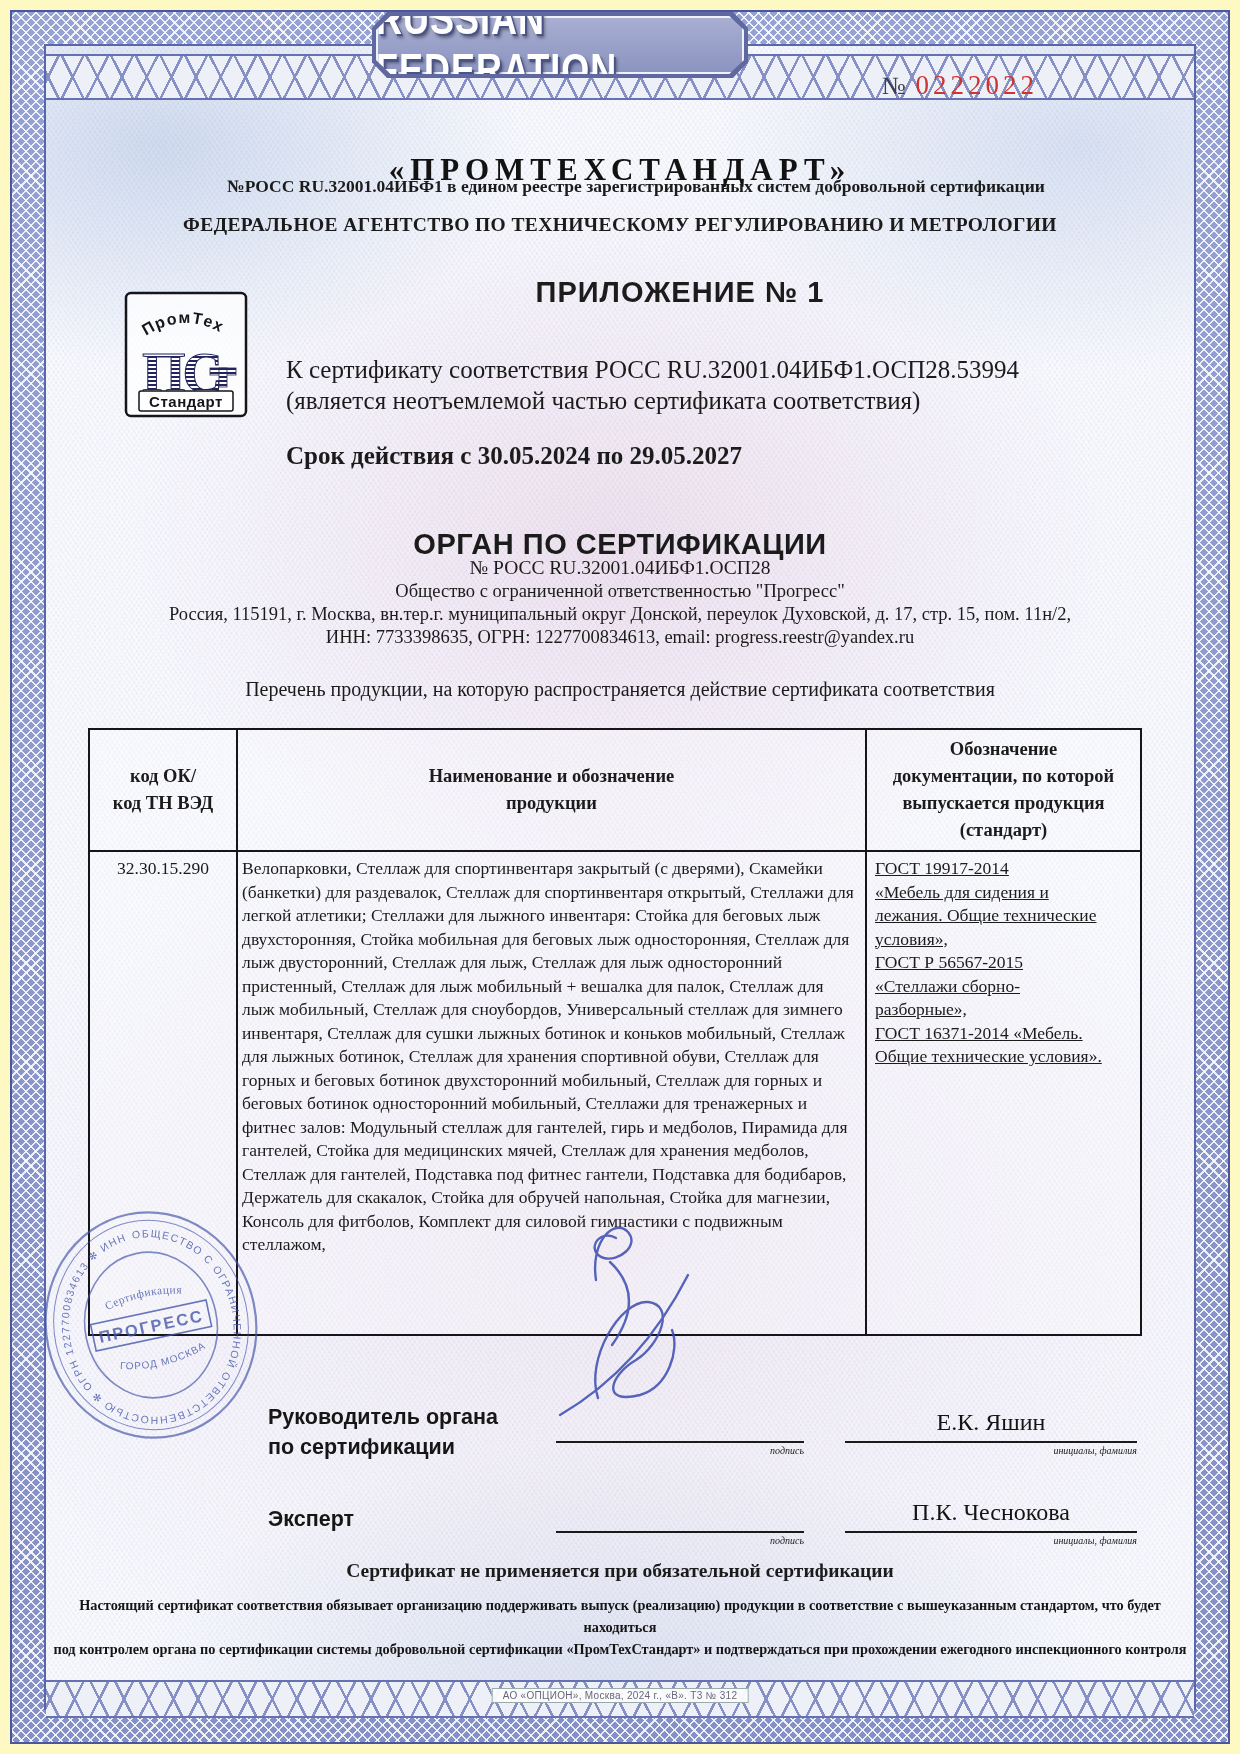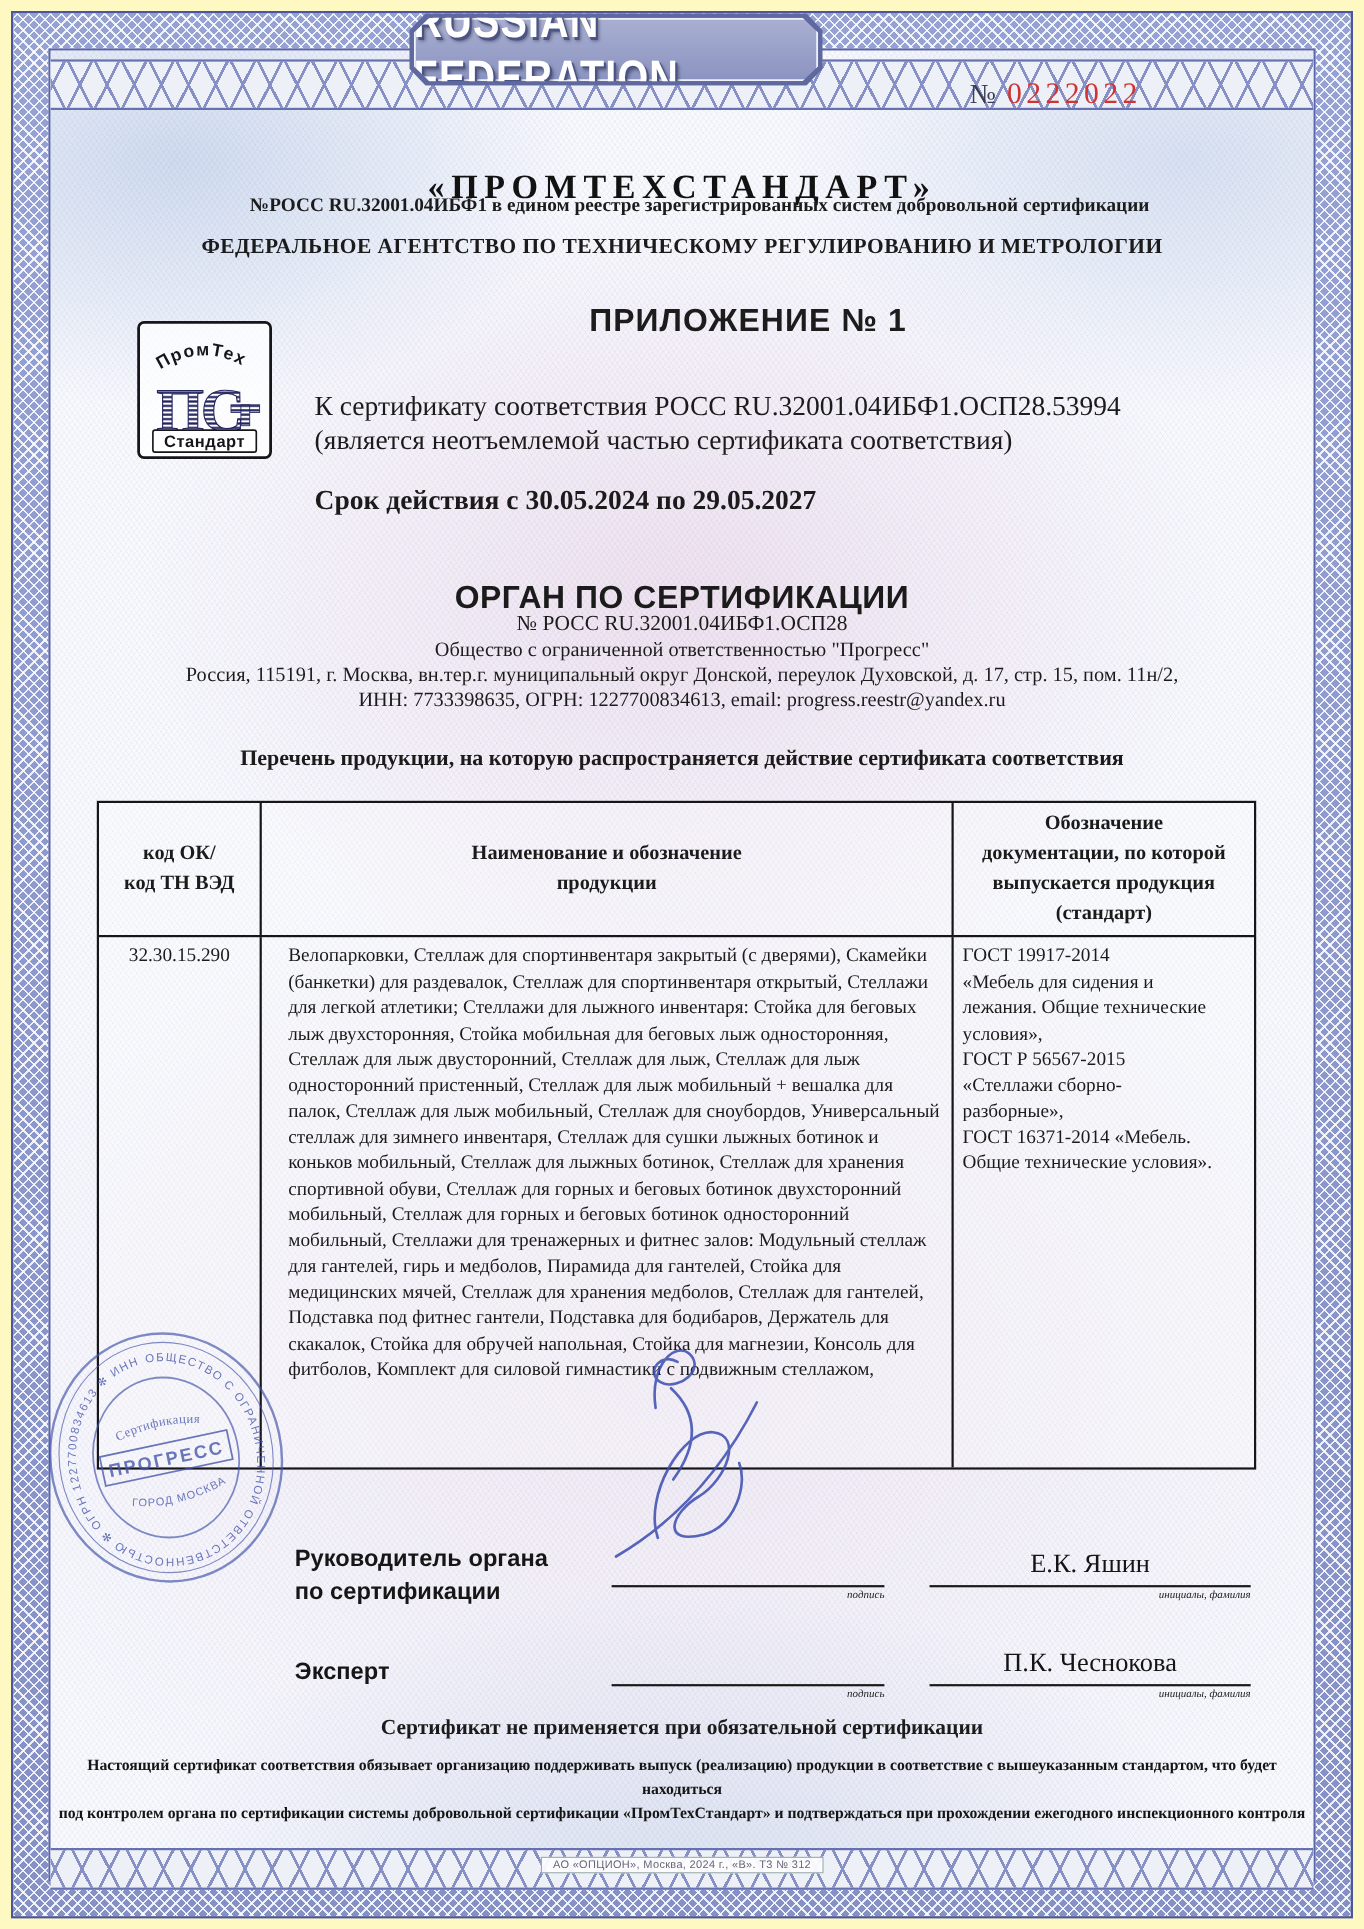--- a/index.html
+++ b/index.html
@@ -58,33 +58,33 @@
   
   .pre{white-space:pre-line;}
   .cert-ref{position:absolute;left:286px;top:354px;font-size:25px;line-height:31px;}
   .validity{position:absolute;left:286px;top:442px;font-size:25px;font-weight:bold;}
   
   .cb-heading{top:528px;font-family:"Liberation Sans",sans-serif;font-size:29px;font-weight:bold;letter-spacing:.5px;}
   .cb-number{top:557px;font-size:19.5px;}
   .cb-company{top:581px;font-size:18.5px;}
   .cb-address{top:604px;font-size:18.5px;}
   .cb-requisites{top:627px;font-size:18.5px;}
-  .products-heading{top:678px;font-size:20px;font-weight:bold;}
+  .products-heading{top:678px;font-size:20px;font-weight:normal;}
   
   .tbl{position:absolute;left:88px;top:728px;width:1050px;height:604px;border:2px solid #15151a;
     display:grid;grid-template-columns:148px 629px 273px;grid-template-rows:122px 1fr;
     background:rgba(255,255,255,.25);}
   .cell{border-right:2px solid #15151a;border-bottom:2px solid #15151a;box-sizing:border-box;}
   .cell.last-col{border-right:none;}
   .cell.body-row{border-bottom:none;}
   .th{display:flex;align-items:center;justify-content:center;text-align:center;
     font-weight:bold;font-size:18.5px;line-height:27px;padding:2px 4px;}
   .td-code{font-size:17.5px;text-align:center;padding-top:6px;}
-  .td-name{font-size:17.5px;line-height:23.5px;padding:5px 8px 4px 24px;text-align:left;}
-  .td-docs{font-size:17.5px;line-height:23.5px;padding:5px 6px 4px 8px;text-align:left;}
+  .td-name{font-size:17.5px;line-height:23.5px;padding:5px 8px 4px 4px;text-align:left;}
+  .td-docs{font-size:17.5px;line-height:23.5px;padding:5px 6px 4px 8px;text-align:left;text-decoration:underline;}
   
   .stamp{position:absolute;left:40px;top:1206px;width:222px;height:238px;transform:rotate(-12deg);opacity:.78;}
   .ink{position:absolute;left:518px;top:1198px;width:240px;height:250px;}
   
   .role{position:absolute;left:268px;font-family:"Liberation Sans",sans-serif;
     font-size:21.5px;font-weight:bold;line-height:30px;color:#161616;}
   .role.head{top:1402px;}
   .role.expert{top:1504px;}
   .sig-line{position:absolute;border-top:2px solid #1a1a1a;height:0;}
   .line1-sig{left:556px;top:1441px;width:248px;}

